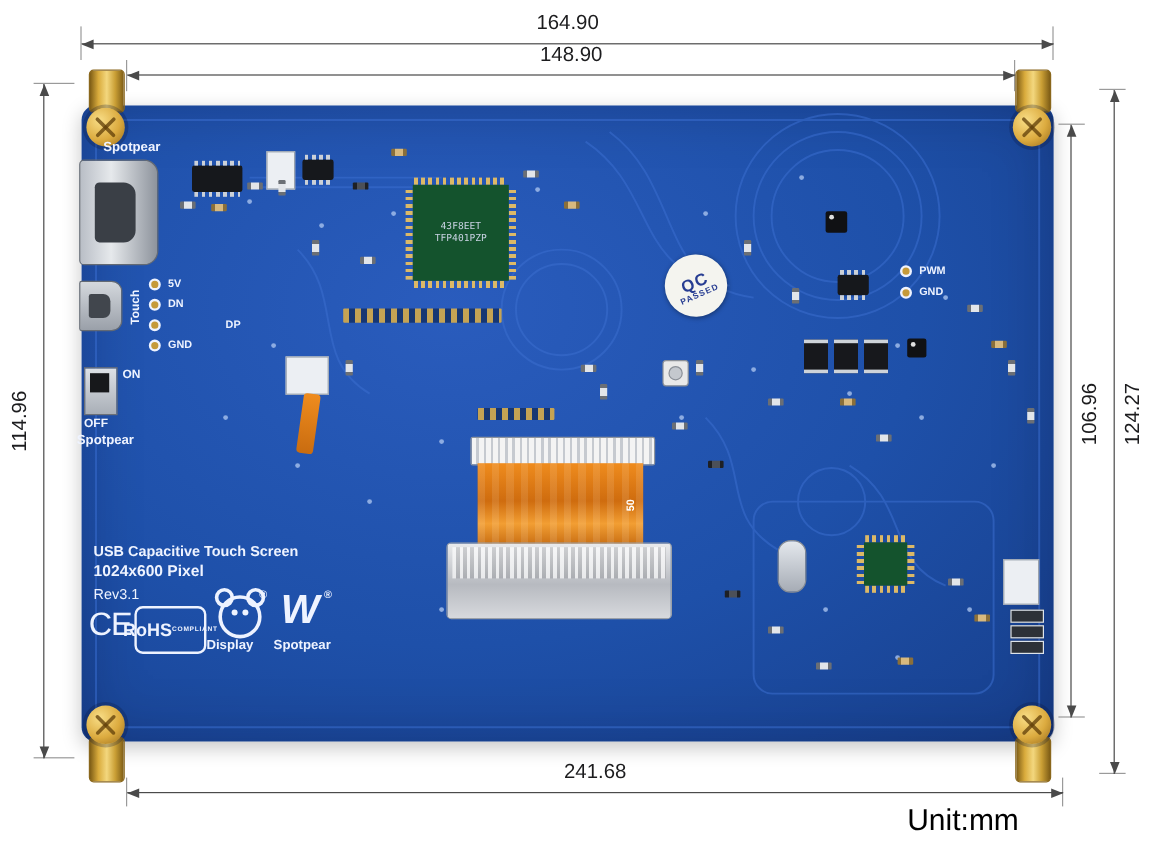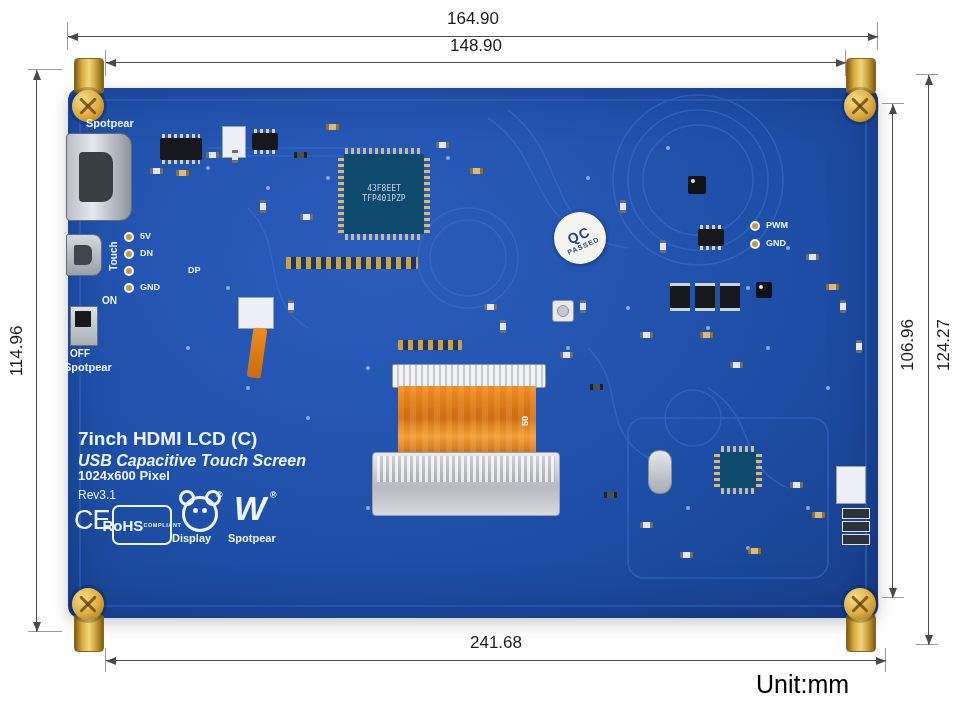--- a/index.html
+++ b/index.html
@@ -58,21 +58,21 @@
           background:repeating-linear-gradient(90deg,#ccd1d8 0 3px,rgba(0,0,0,0) 3px 6px);}
   .soic::before{top:-4px;}
   .soic::after{bottom:-4px;}
 
   .tqfp{position:absolute;}
   .pins{position:absolute;}
   .pt{left:7px;right:7px;top:0;height:6px;background:repeating-linear-gradient(90deg,#dcb967 0 3px,rgba(0,0,0,0) 3px 6px);}
   .pb{left:7px;right:7px;bottom:0;height:6px;background:repeating-linear-gradient(90deg,#dcb967 0 3px,rgba(0,0,0,0) 3px 6px);}
   .pl{top:7px;bottom:7px;left:0;width:6px;background:repeating-linear-gradient(0deg,#dcb967 0 3px,rgba(0,0,0,0) 3px 6px);}
   .pr{top:7px;bottom:7px;right:0;width:6px;background:repeating-linear-gradient(0deg,#dcb967 0 3px,rgba(0,0,0,0) 3px 6px);}
-  .die{position:absolute;inset:6px;background:#0c4a6e;color:#c8d2e2;font-size:8px;line-height:10px;
+  .die{position:absolute;inset:6px;background:#14532d;color:#c8d2e2;font-size:8px;line-height:10px;
        display:flex;flex-direction:column;align-items:center;justify-content:center;
        font-family:"DejaVu Sans Mono",monospace;text-align:center;}
 
   .icn{position:absolute;background:#101114;border-radius:2px;}
   .icn::after{content:"";position:absolute;left:3px;top:3px;width:4px;height:4px;border-radius:50%;background:#e0e0e0;}
 
   .rh{position:absolute;width:13px;height:6px;border-radius:1px;background:linear-gradient(90deg,#6b6f75 0 24%,#e2e5e9 24% 76%,#6b6f75 76%);}
   .rv{position:absolute;width:6px;height:13px;border-radius:1px;background:linear-gradient(180deg,#6b6f75 0 24%,#e2e5e9 24% 76%,#6b6f75 76%);}
   .tan{background:linear-gradient(90deg,#8a6f3a 0 24%,#d8b97e 24% 76%,#8a6f3a 76%) !important;}
   .dk{background:linear-gradient(90deg,#1e2024 0 24%,#4c5058 24% 76%,#1e2024 76%) !important;}
@@ -187,21 +187,21 @@
 
   <div class="pad sm" style="left:124px;top:232px;"></div>
   <div class="silk" style="left:140px;top:231px;font-size:9px;">5V</div>
   <div class="pad sm" style="left:124px;top:249px;"></div>
   <div class="silk" style="left:140px;top:248px;font-size:9px;">DN</div>
   <div class="pad sm" style="left:124px;top:266px;"></div>
   <div class="silk" style="left:140px;top:265px;font-size:9px;padding-left:48px;">DP</div>
   <div class="pad sm" style="left:124px;top:283px;"></div>
   <div class="silk" style="left:140px;top:282px;font-size:9px;">GND</div>
 
-  <div class="silk" style="left:102px;top:295px;font-size:10px;">ON</div>
+  <div class="silk" style="left:102px;top:307px;font-size:10px;">ON</div>
   <div class="switch"></div>
   <div class="silk" style="left:70px;top:348px;font-size:10px;">OFF</div>
   <div class="silk" style="left:64px;top:361px;font-size:11px;">Spotpear</div>
 
   <div class="tqfp" style="left:338px;top:148px;width:92px;height:92px;">
     <i class="pins pt"></i>
     <i class="pins pb"></i>
     <i class="pins pl"></i>
     <i class="pins pr"></i>
     <div class="die">
@@ -281,22 +281,21 @@
   <div class="rv" style="left:232px;top:150px;"></div>
   <div class="rv" style="left:260px;top:200px;"></div>
   <div class="rv" style="left:288px;top:300px;"></div>
   <div class="rv" style="left:620px;top:200px;"></div>
   <div class="rv" style="left:660px;top:240px;"></div>
   <div class="rv" style="left:840px;top:300px;"></div>
   <div class="rv" style="left:856px;top:340px;"></div>
   <div class="rv" style="left:500px;top:320px;"></div>
   <div class="rv" style="left:580px;top:300px;"></div>
 
-  <div class="silk" style="left:78px;top:428px;font-size:19px;">7inch HDMI LCD (C)</div>
-  <div class="silk" style="left:78px;top:452px;font-size:16px;font-style:italic;">USB Capacitive Touch Screen</div>
+  <div class="silk" style="left:78px;top:452px;font-size:12px;">USB Capacitive Touch Screen</div>
   <div class="silk" style="left:78px;top:468px;font-size:13px;">1024x600 Pixel</div>
   <div class="silk" style="left:78px;top:488px;font-size:12px;font-weight:normal;">Rev3.1</div>
 
   <div class="ce">CE</div>
   <div class="rohs">
     <span class="a">RoHS</span>
     <span class="b">COMPLIANT</span>
   </div>
   <div class="bear">
       <i></i>

